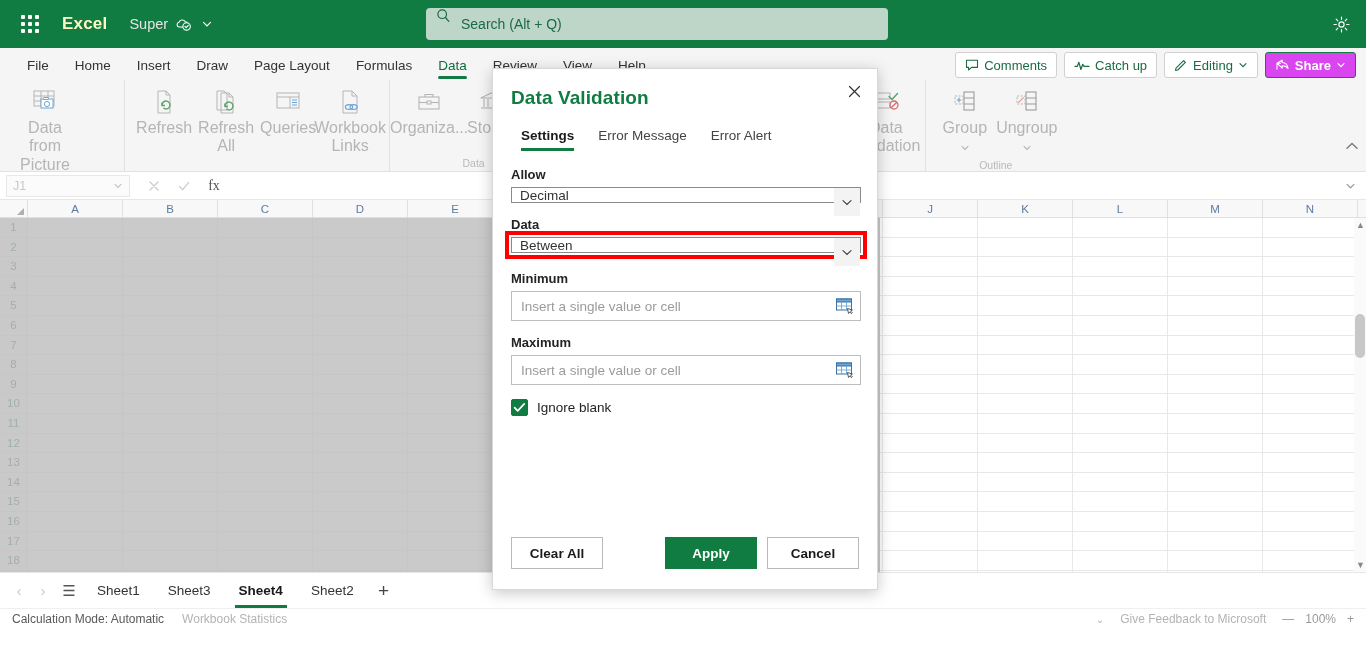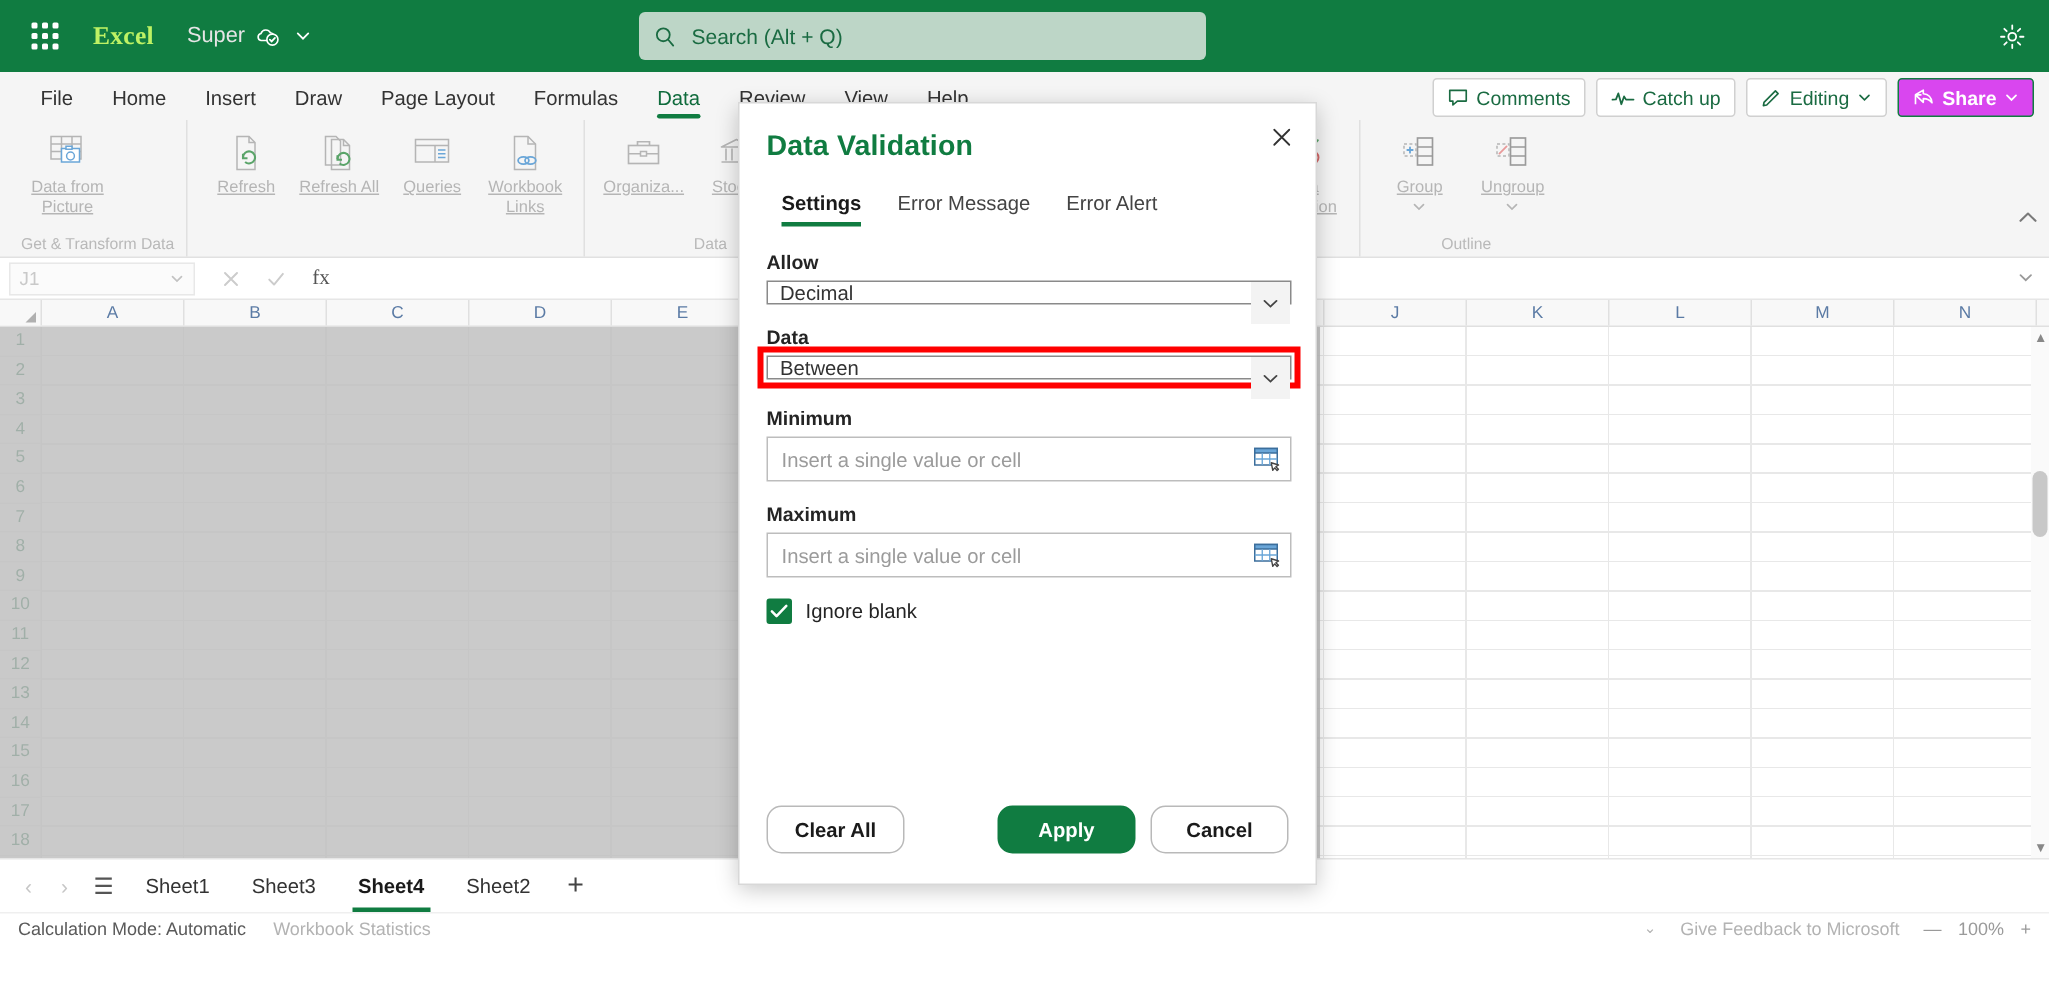--- a/index.html
+++ b/index.html
@@ -15,28 +15,28 @@
 
   
   .titlebar {
     height:48px; background:#107c41; display:flex; align-items:center;
     padding:0 12px; position:relative;
   }
   .waffle { width:36px; height:36px; display:flex; align-items:center; justify-content:center; cursor:pointer; }
   .waffle-grid { display:grid; grid-template-columns:repeat(3,4px); grid-template-rows:repeat(3,4px); gap:3px; }
   .waffle-grid i { background:#ffffff; width:4px; height:4px; display:block; border-radius:1px; }
   .brand {
-    color:#bef264; font-size:17px; font-weight:bold; margin-left:14px; letter-spacing:.2px; cursor:pointer;font-family:Liberation Serif, serif;
+    color:#fef9c3; font-size:17px; font-weight:bold; margin-left:14px; letter-spacing:.2px; cursor:pointer;
   }
   .docname { color:#e5e5e5; font-size:14.5px; margin-left:22px; cursor:pointer; }
   .cloud-ico { margin-left:7px; display:inline-flex; vertical-align:middle; cursor:pointer; }
   .chev-title { margin-left:9px; cursor:pointer; display:inline-flex; vertical-align:middle; }
   .searchwrap {
-    position:absolute; left:426px; top:8px; width:378px; height:32px;
-    background:#bdd6c7; border-radius:4px; display:flex; align-items:center; padding:0 10px;
+    position:absolute; left:426px; top:8px; width:462px; height:32px;
+    background:#bdd6c7; border-radius:4px; display:flex; padding:0 10px;
     cursor:text;
   }
   .searchwrap .sico { margin-right:8px; display:flex; }
   .search-input {
     border:none; background:transparent; outline:none; width:100%;
     font-family:"Liberation Sans", sans-serif; font-size:14px; color:#11532f;
   }
   .search-input::placeholder { color:#1a6b42; opacity:1; }
   .title-right { position:absolute; right:8px; top:0; height:48px; display:flex; align-items:center; gap:6px; }
   .gear-btn { width:34px; height:34px; display:flex; align-items:center; justify-content:center; cursor:pointer; }
@@ -67,23 +67,22 @@
     position:relative; border-bottom:1px solid #e1e1e1; padding-left:6px; overflow:hidden;
   }
   .rgroup { display:flex; flex-direction:column; height:92px; position:relative; padding:0 8px; }
   .rgroup + .rgroup { border-left:1px solid #e0e0e0; }
   .rgroup-items { display:flex; align-items:flex-start; flex:1; padding-top:5px; }
   .rgroup-label {
     font-size:10.5px; color:#b9b9b9; text-align:center; padding-bottom:3px; white-space:nowrap;
   }
   .ritem {
     display:flex; flex-direction:column; align-items:center; justify-content:flex-start;
-    width:62px; padding:2px 1px; cursor:pointer; color:#b5b5b5; font-size:11px; line-height:1.15;
+    width:62px; padding:2px 1px; cursor:pointer; color:#b5b5b5; font-size:16px; line-height:1.15;
     text-align:center;
-    text-decoration:underline;
   }
   .ritem .ico { height:30px; display:flex; align-items:center; justify-content:center; }
   .ritem .lbl { margin-top:2px; }
   .ritem.small { flex-direction:row; width:auto; align-items:center; gap:5px; padding:3px 2px; }
   .ritem.small .ico { height:18px; }
   .stacked { display:flex; flex-direction:column; gap:2px; padding-top:4px; }
   .chev-sm { margin-top:1px; }
   .collapse-caret { position:absolute; right:7px; bottom:16px; cursor:pointer; }
 
   
@@ -207,21 +206,21 @@
   .checkrow { display:flex; align-items:center; gap:9px; margin-top:6px; cursor:pointer;text-align:center; }
   .checkbox {
     width:17px; height:17px; background:#107c41; border:1px solid #107c41; border-radius:2px;
     display:flex; align-items:center; justify-content:center;
   }
   .checkrow .ctext { font-size:13.5px; color:#242424; }
   .dlg-footer { padding:0 18px 20px 18px; display:flex; align-items:center; }
   .btn {
     height:32px; min-width:92px; padding:0 16px; border:1px solid #b9b9b9; background:#ffffff;
     font-size:13.5px; color:#1a1a1a; cursor:pointer; font-family:"Liberation Sans", sans-serif;
-    font-weight:bold; border-radius:10px;
+    font-weight:bold; border-radius:0;
   }
   .btn.primary { background:#107c41; border-color:#107c41; color:#ffffff; }
   .footer-right { margin-left:auto; display:flex; gap:10px; }
 </style>
 </head>
 <body>
 
 <div class="titlebar">
   <div class="waffle">
     <div class="waffle-grid">

